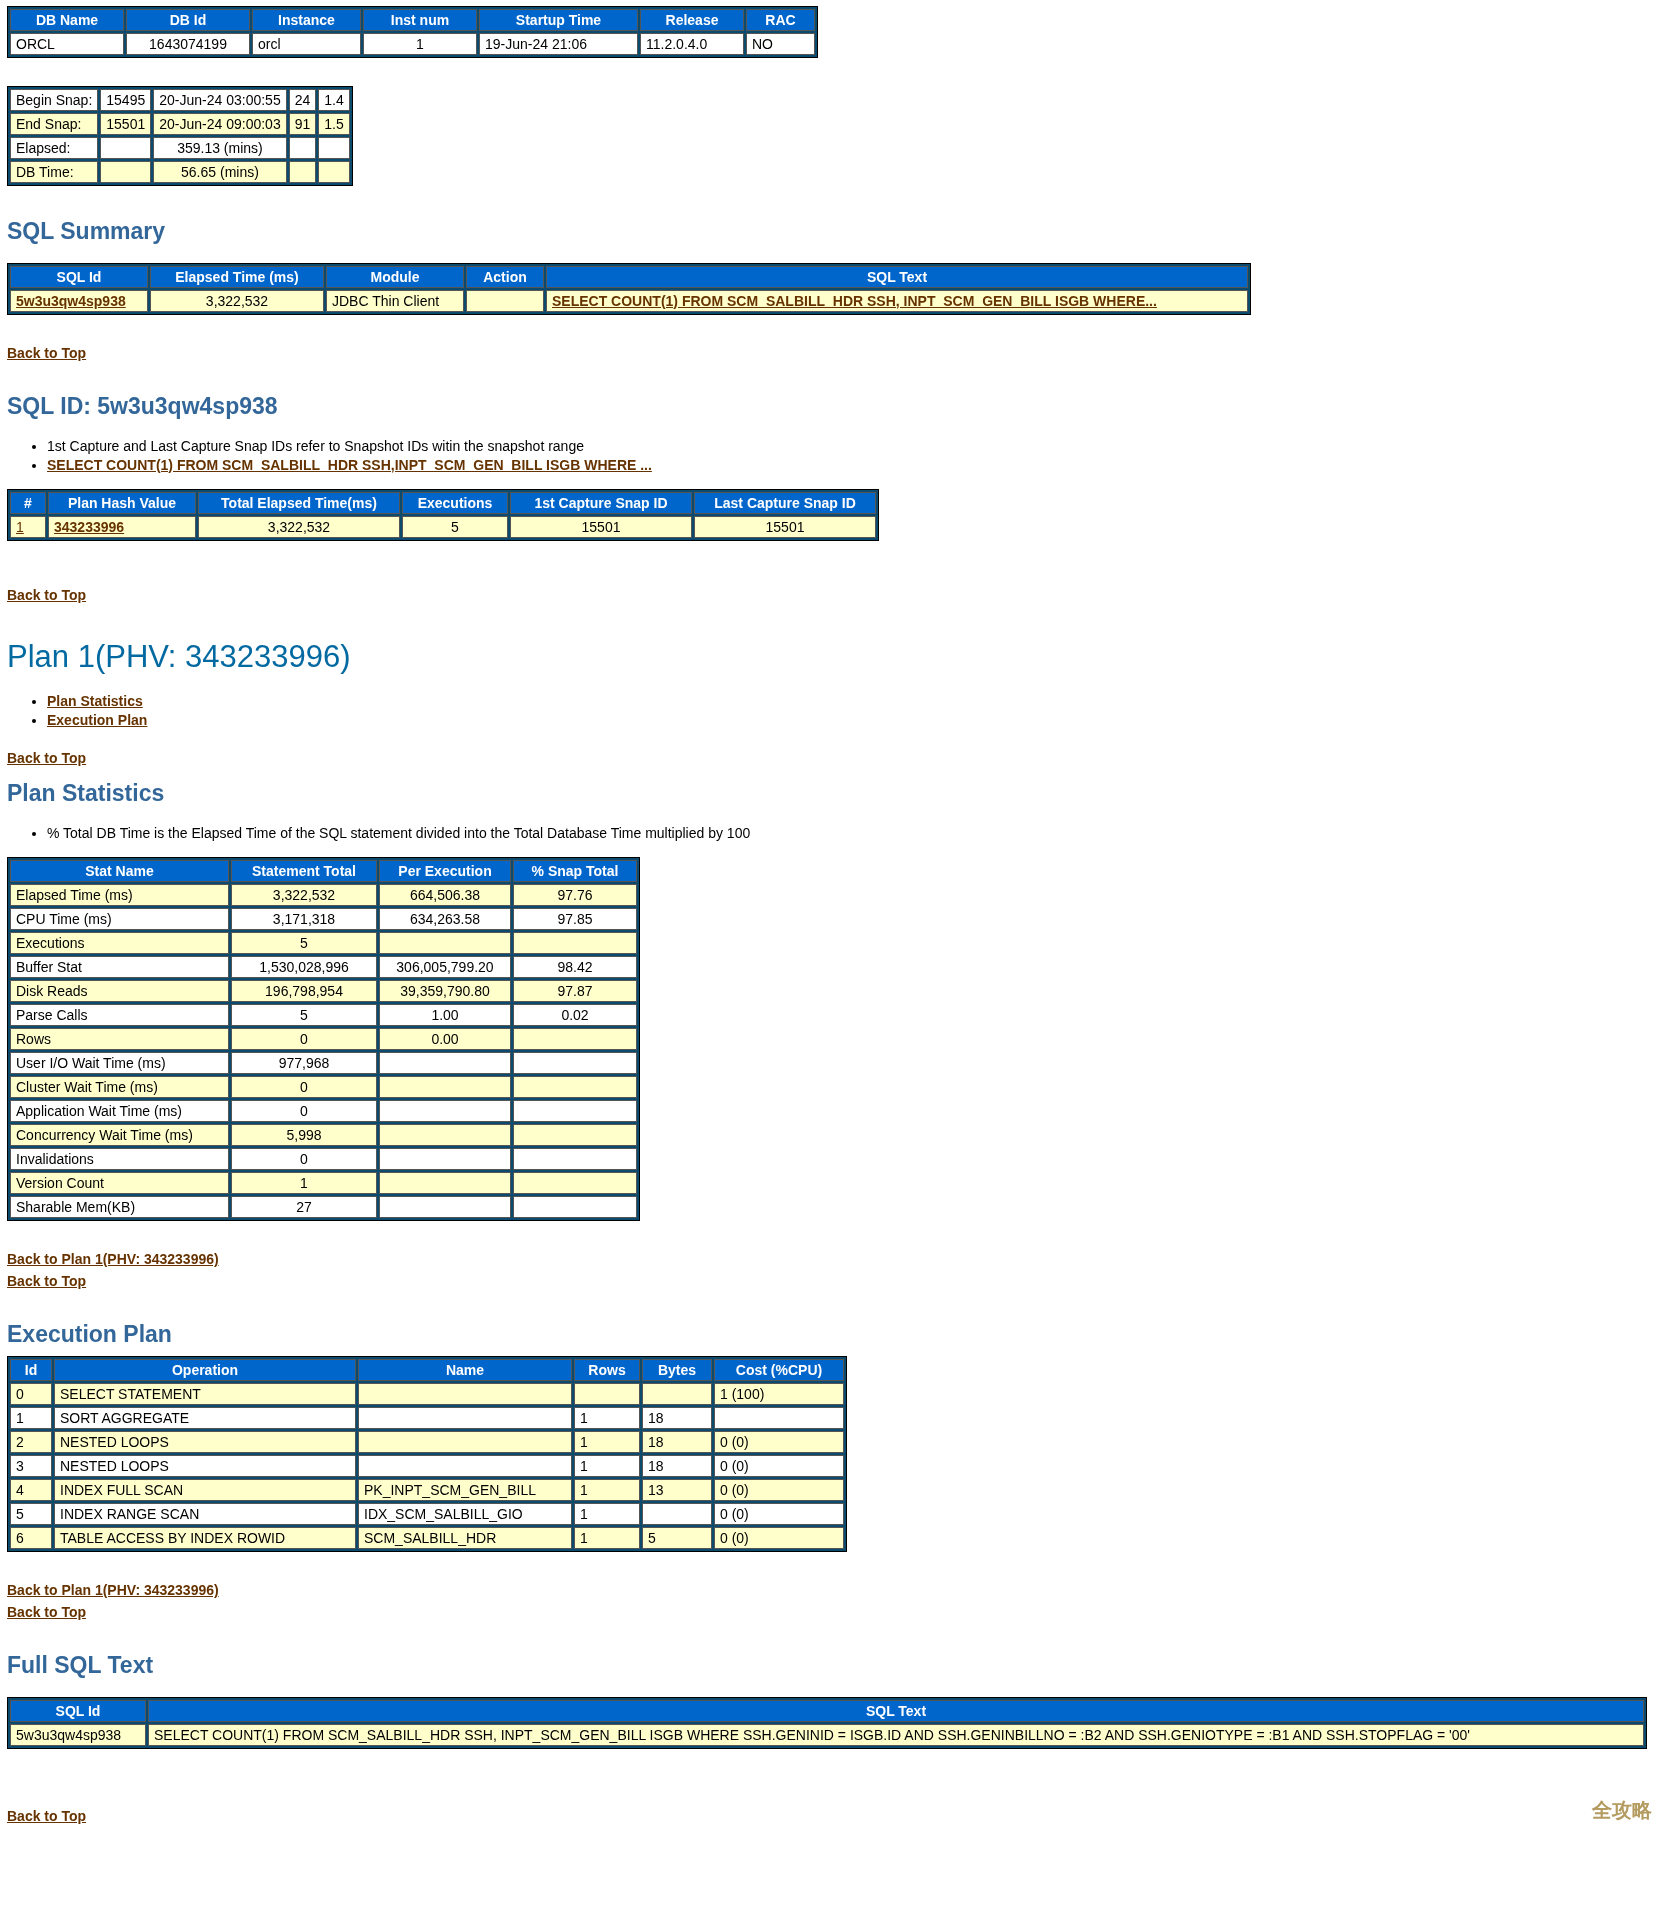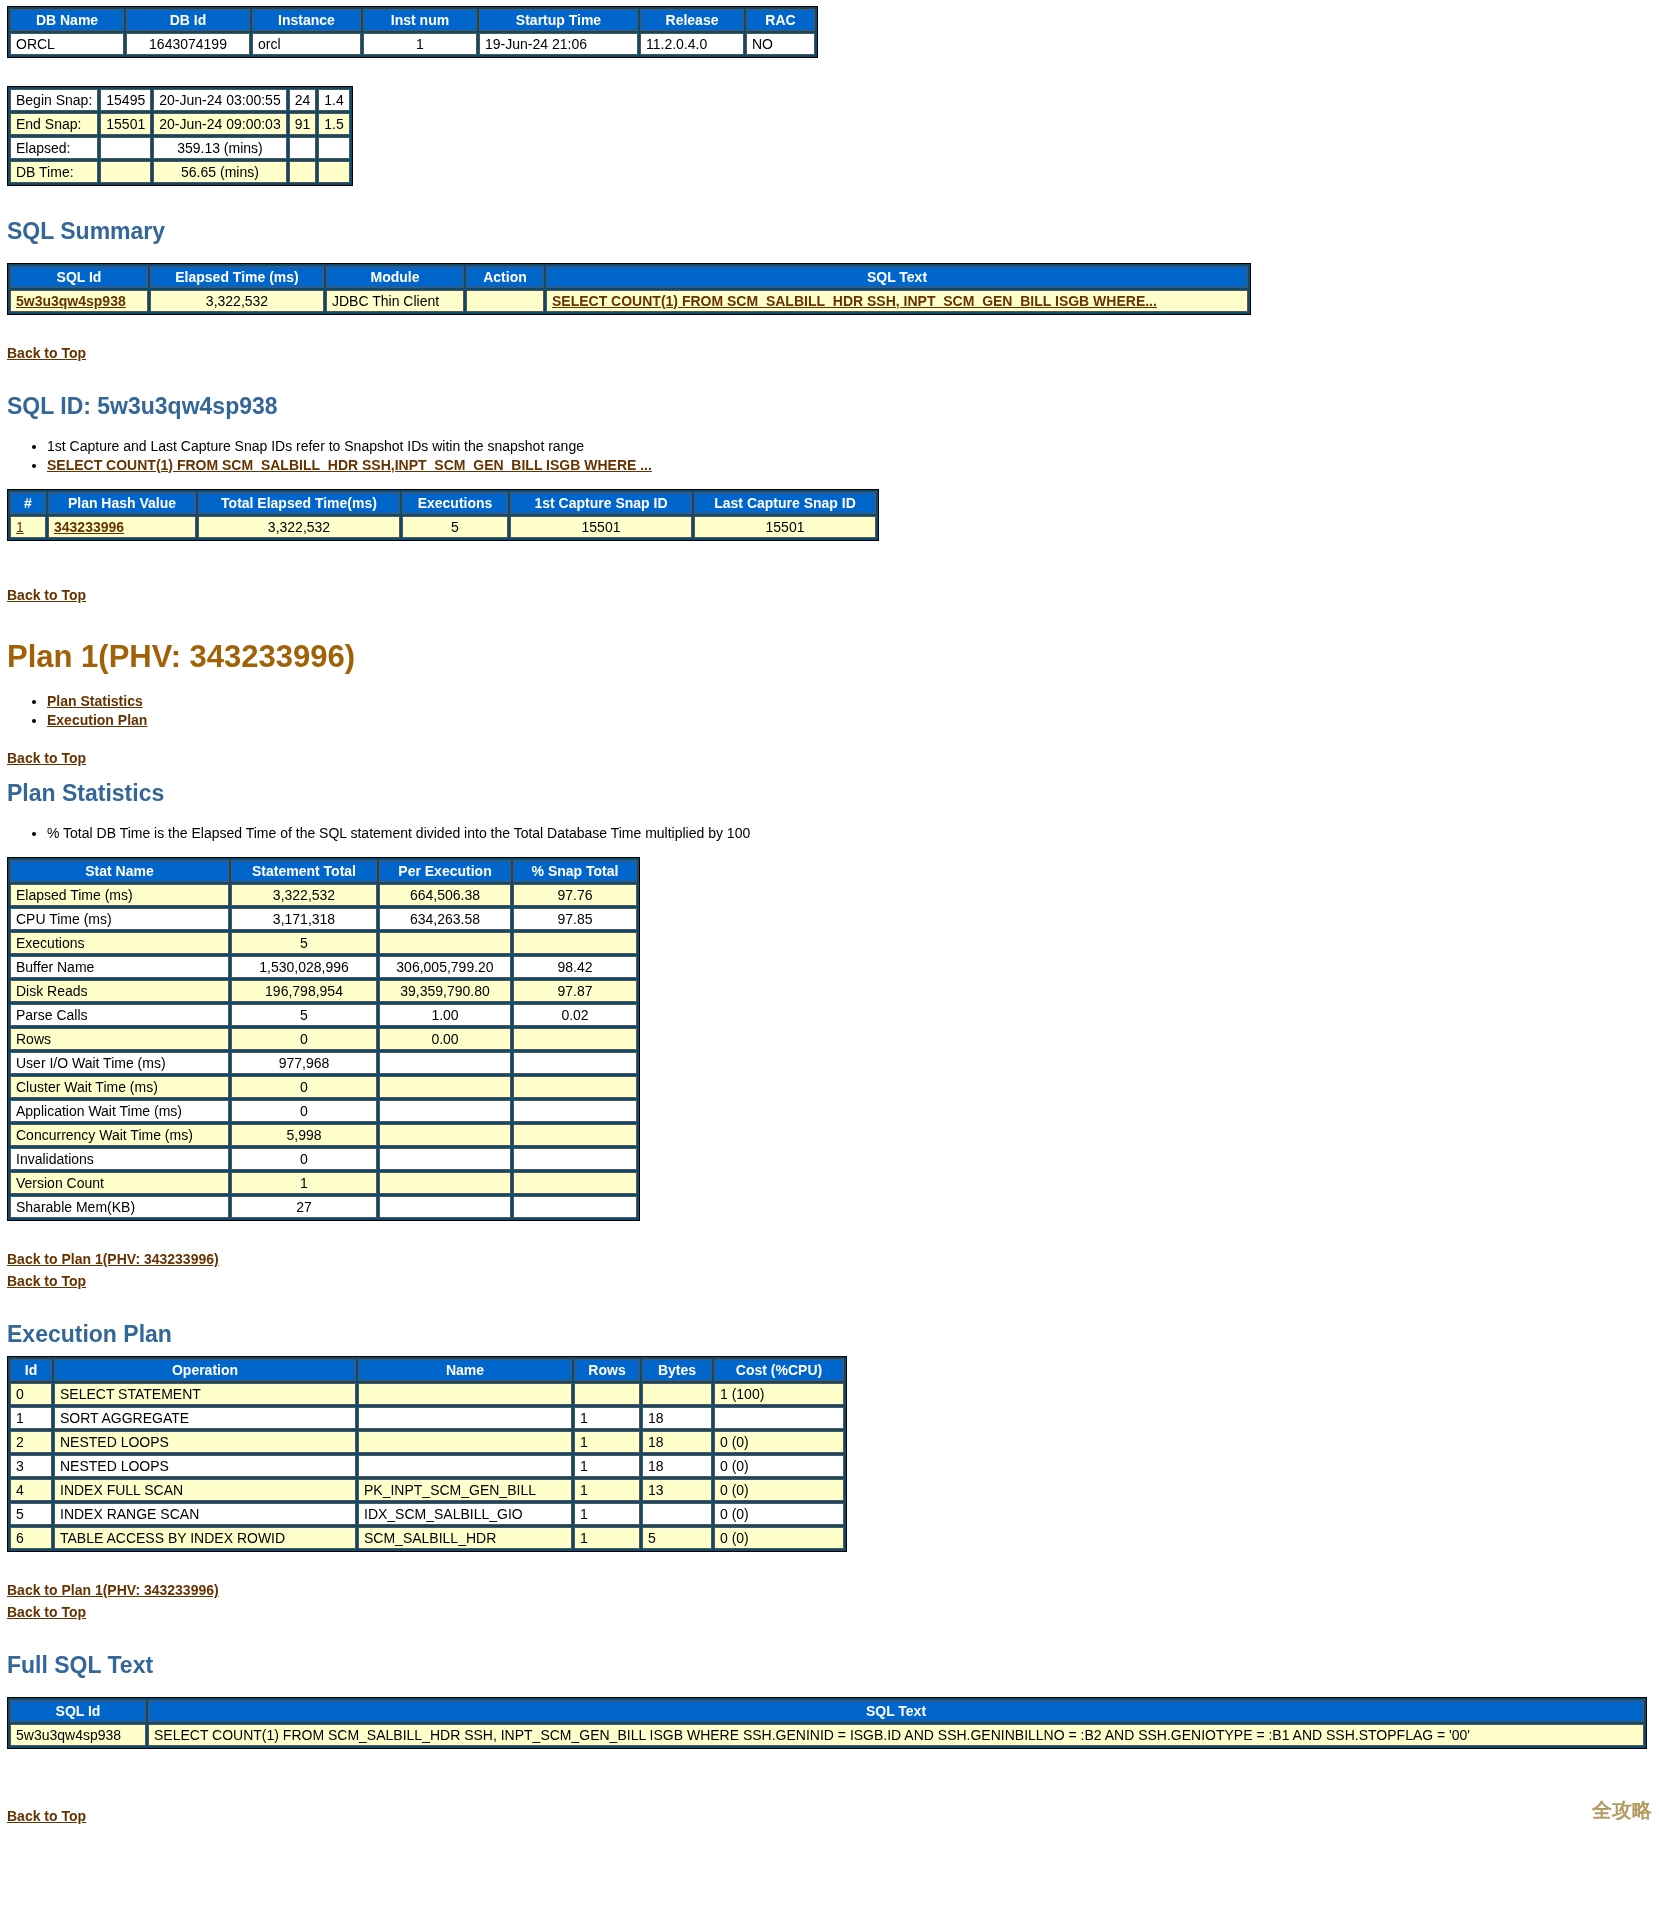--- a/index.html
+++ b/index.html
@@ -11,21 +11,21 @@
     background:#0066CC; color:#fff; font-weight:bold; text-align:center;
     border:1px solid #555; padding:2px 6px; font-size:14px; white-space:nowrap;
   }
   table.t th.blank { background:#fff; }
   table.t td { border:1px solid #555; padding:2px 5px; background:#fff; font-size:14px; overflow:hidden; white-space:nowrap; }
   tr.y td { background:#FFFFCC; }
   .num { text-align:center; }
   .ctr { text-align:center; }
   .pre { white-space:pre; }
 
-  h2.big { font-size:31px; font-weight:bold; color:#a16207; margin:36px 0 18px 0; }
+  h2.big { font-size:31px; font-weight:normal; color:#0369a1; margin:36px 0 18px 0; }
   h3.sec { font-size:23px; font-weight:bold; color:#336699; margin:32px 0 18px 0; }
 
   a.lnk { color:#663300; font-weight:bold; text-decoration:underline; cursor:pointer; }
   td a.lnk { font-weight:normal; }
   td a.lnk.bold { font-weight:bold; }
 
   ul.blt { margin:10px 0 16px 28px; padding:0 0 0 12px; }
   ul.blt li { margin:3px 0; }
 
   .backline { margin:30px 0 6px 0; }
@@ -191,21 +191,21 @@
       <td class="num">634,263.58</td>
       <td class="num">97.85</td>
     </tr>
     <tr class="y">
       <td>Executions</td>
       <td class="num">5</td>
       <td class="num"></td>
       <td class="num"></td>
     </tr>
     <tr>
-      <td>Buffer Name</td>
+      <td>Buffer Stat</td>
       <td class="num">1,530,028,996</td>
       <td class="num">306,005,799.20</td>
       <td class="num">98.42</td>
     </tr>
     <tr class="y">
       <td>Disk Reads</td>
       <td class="num">196,798,954</td>
       <td class="num">39,359,790.80</td>
       <td class="num">97.87</td>
     </tr>

